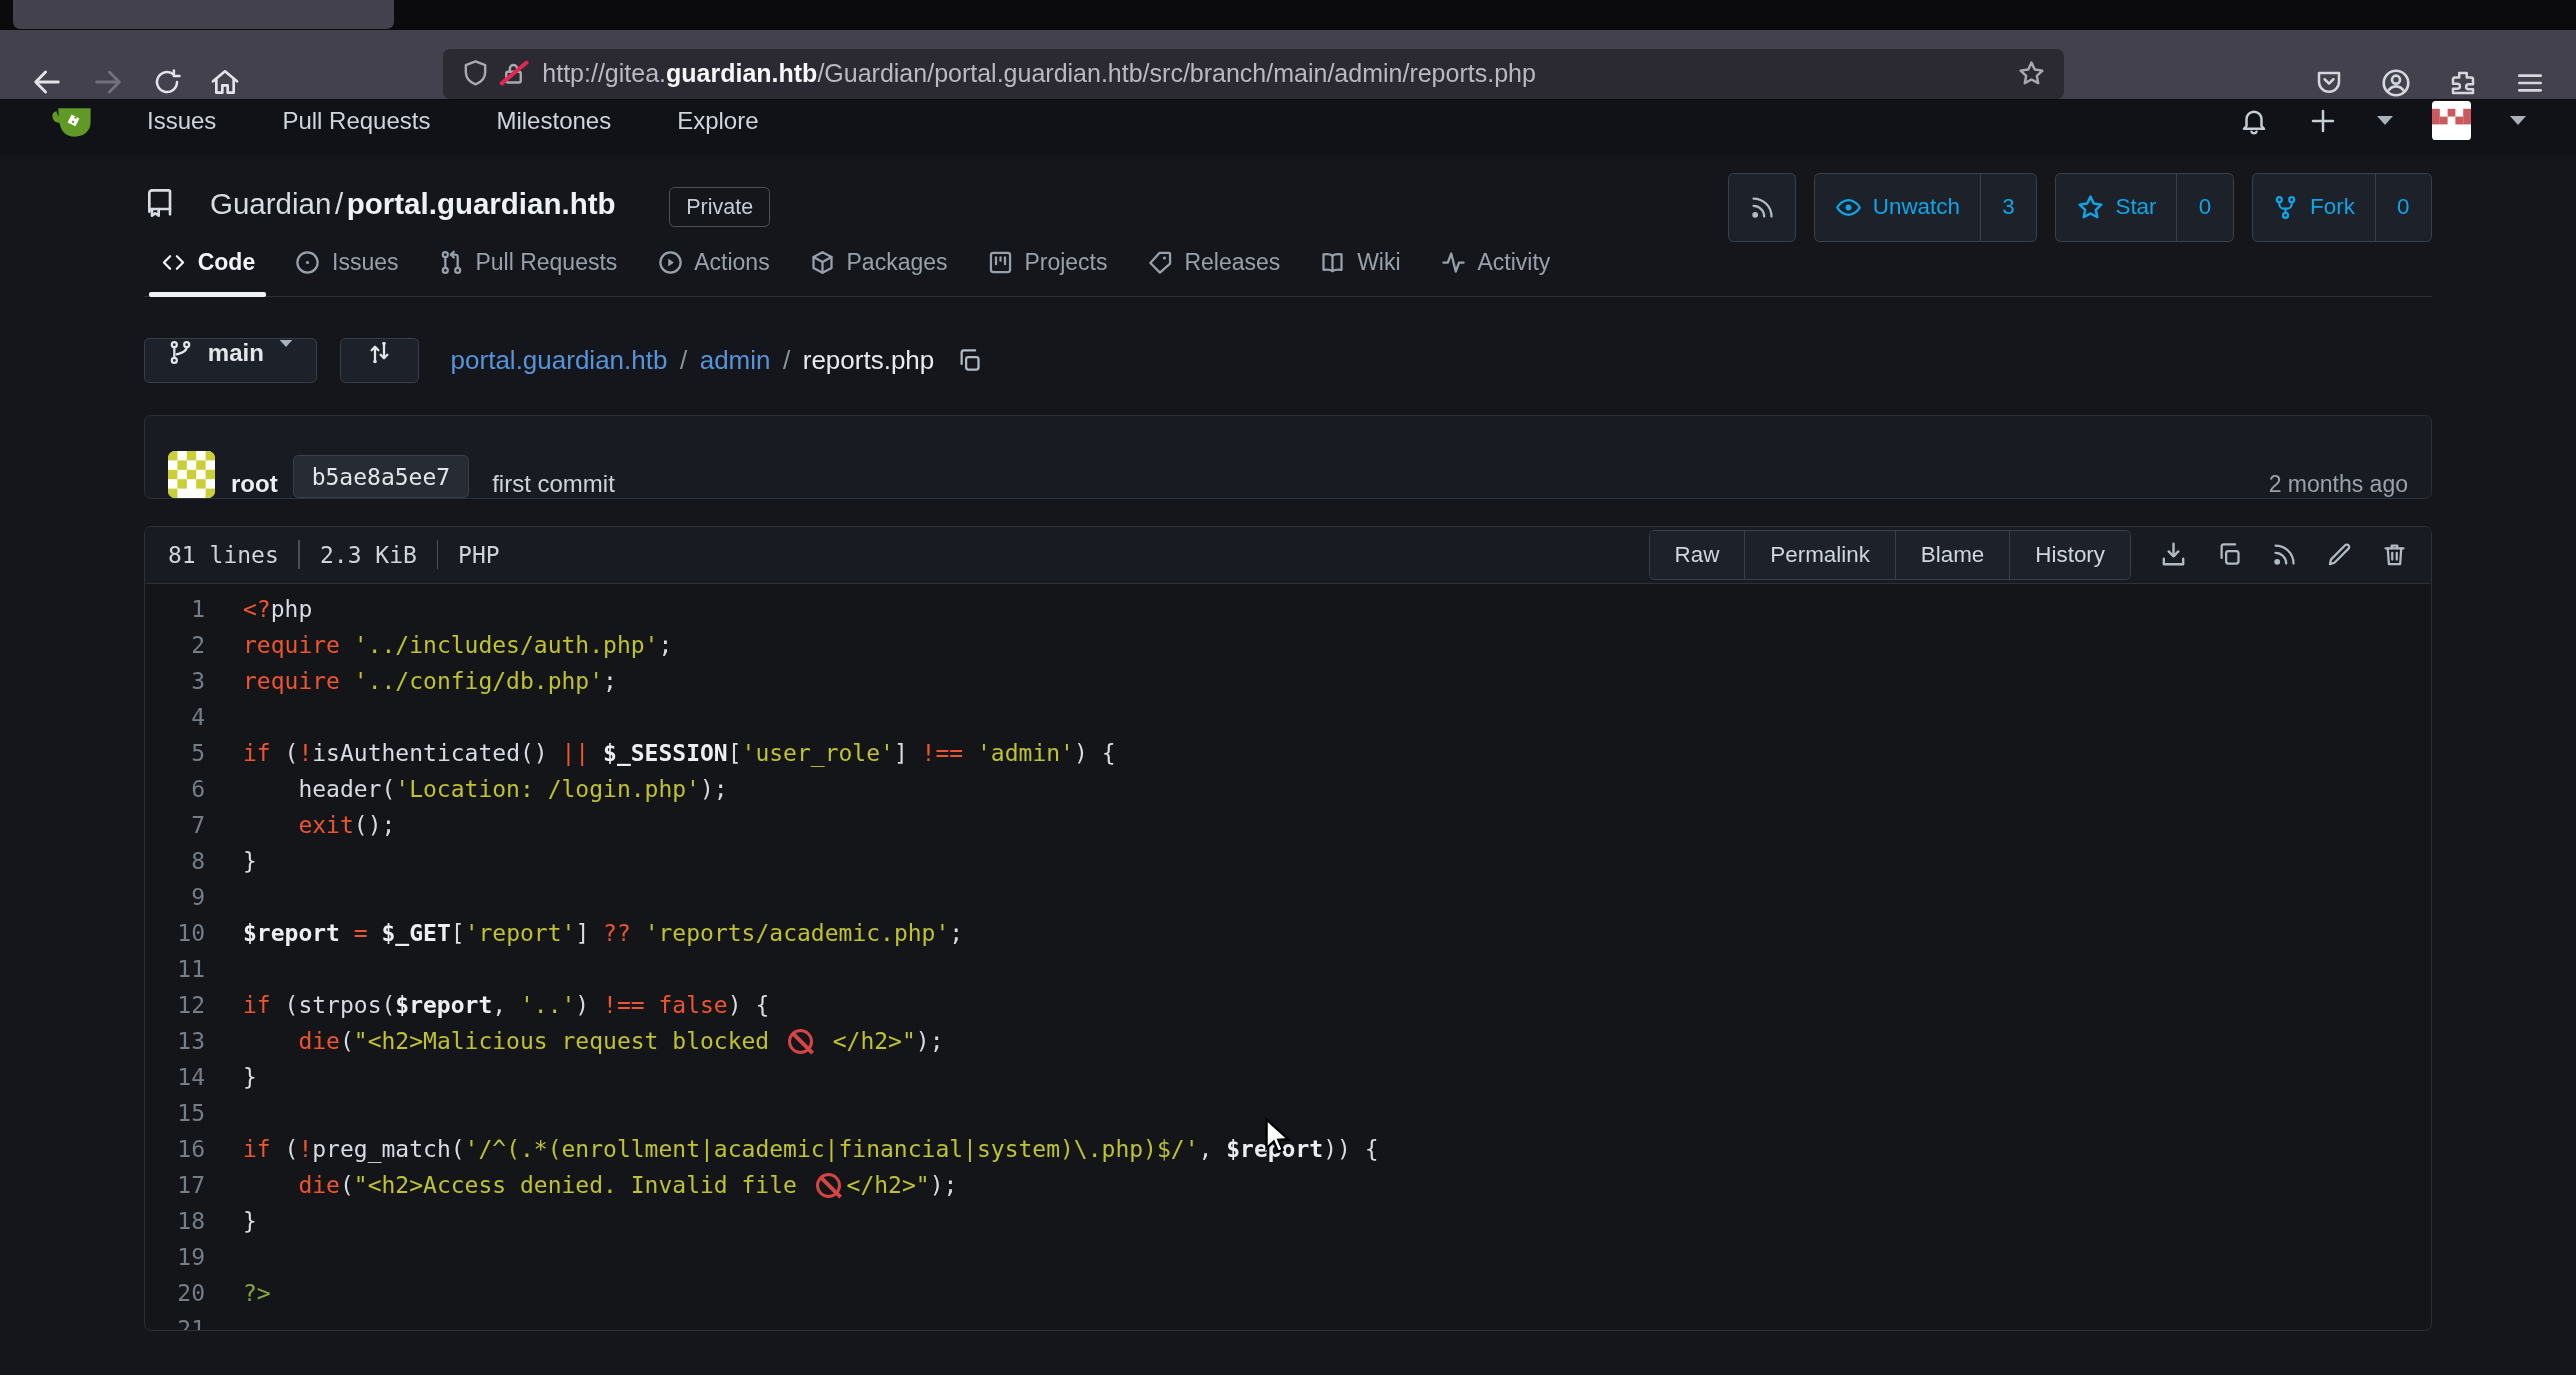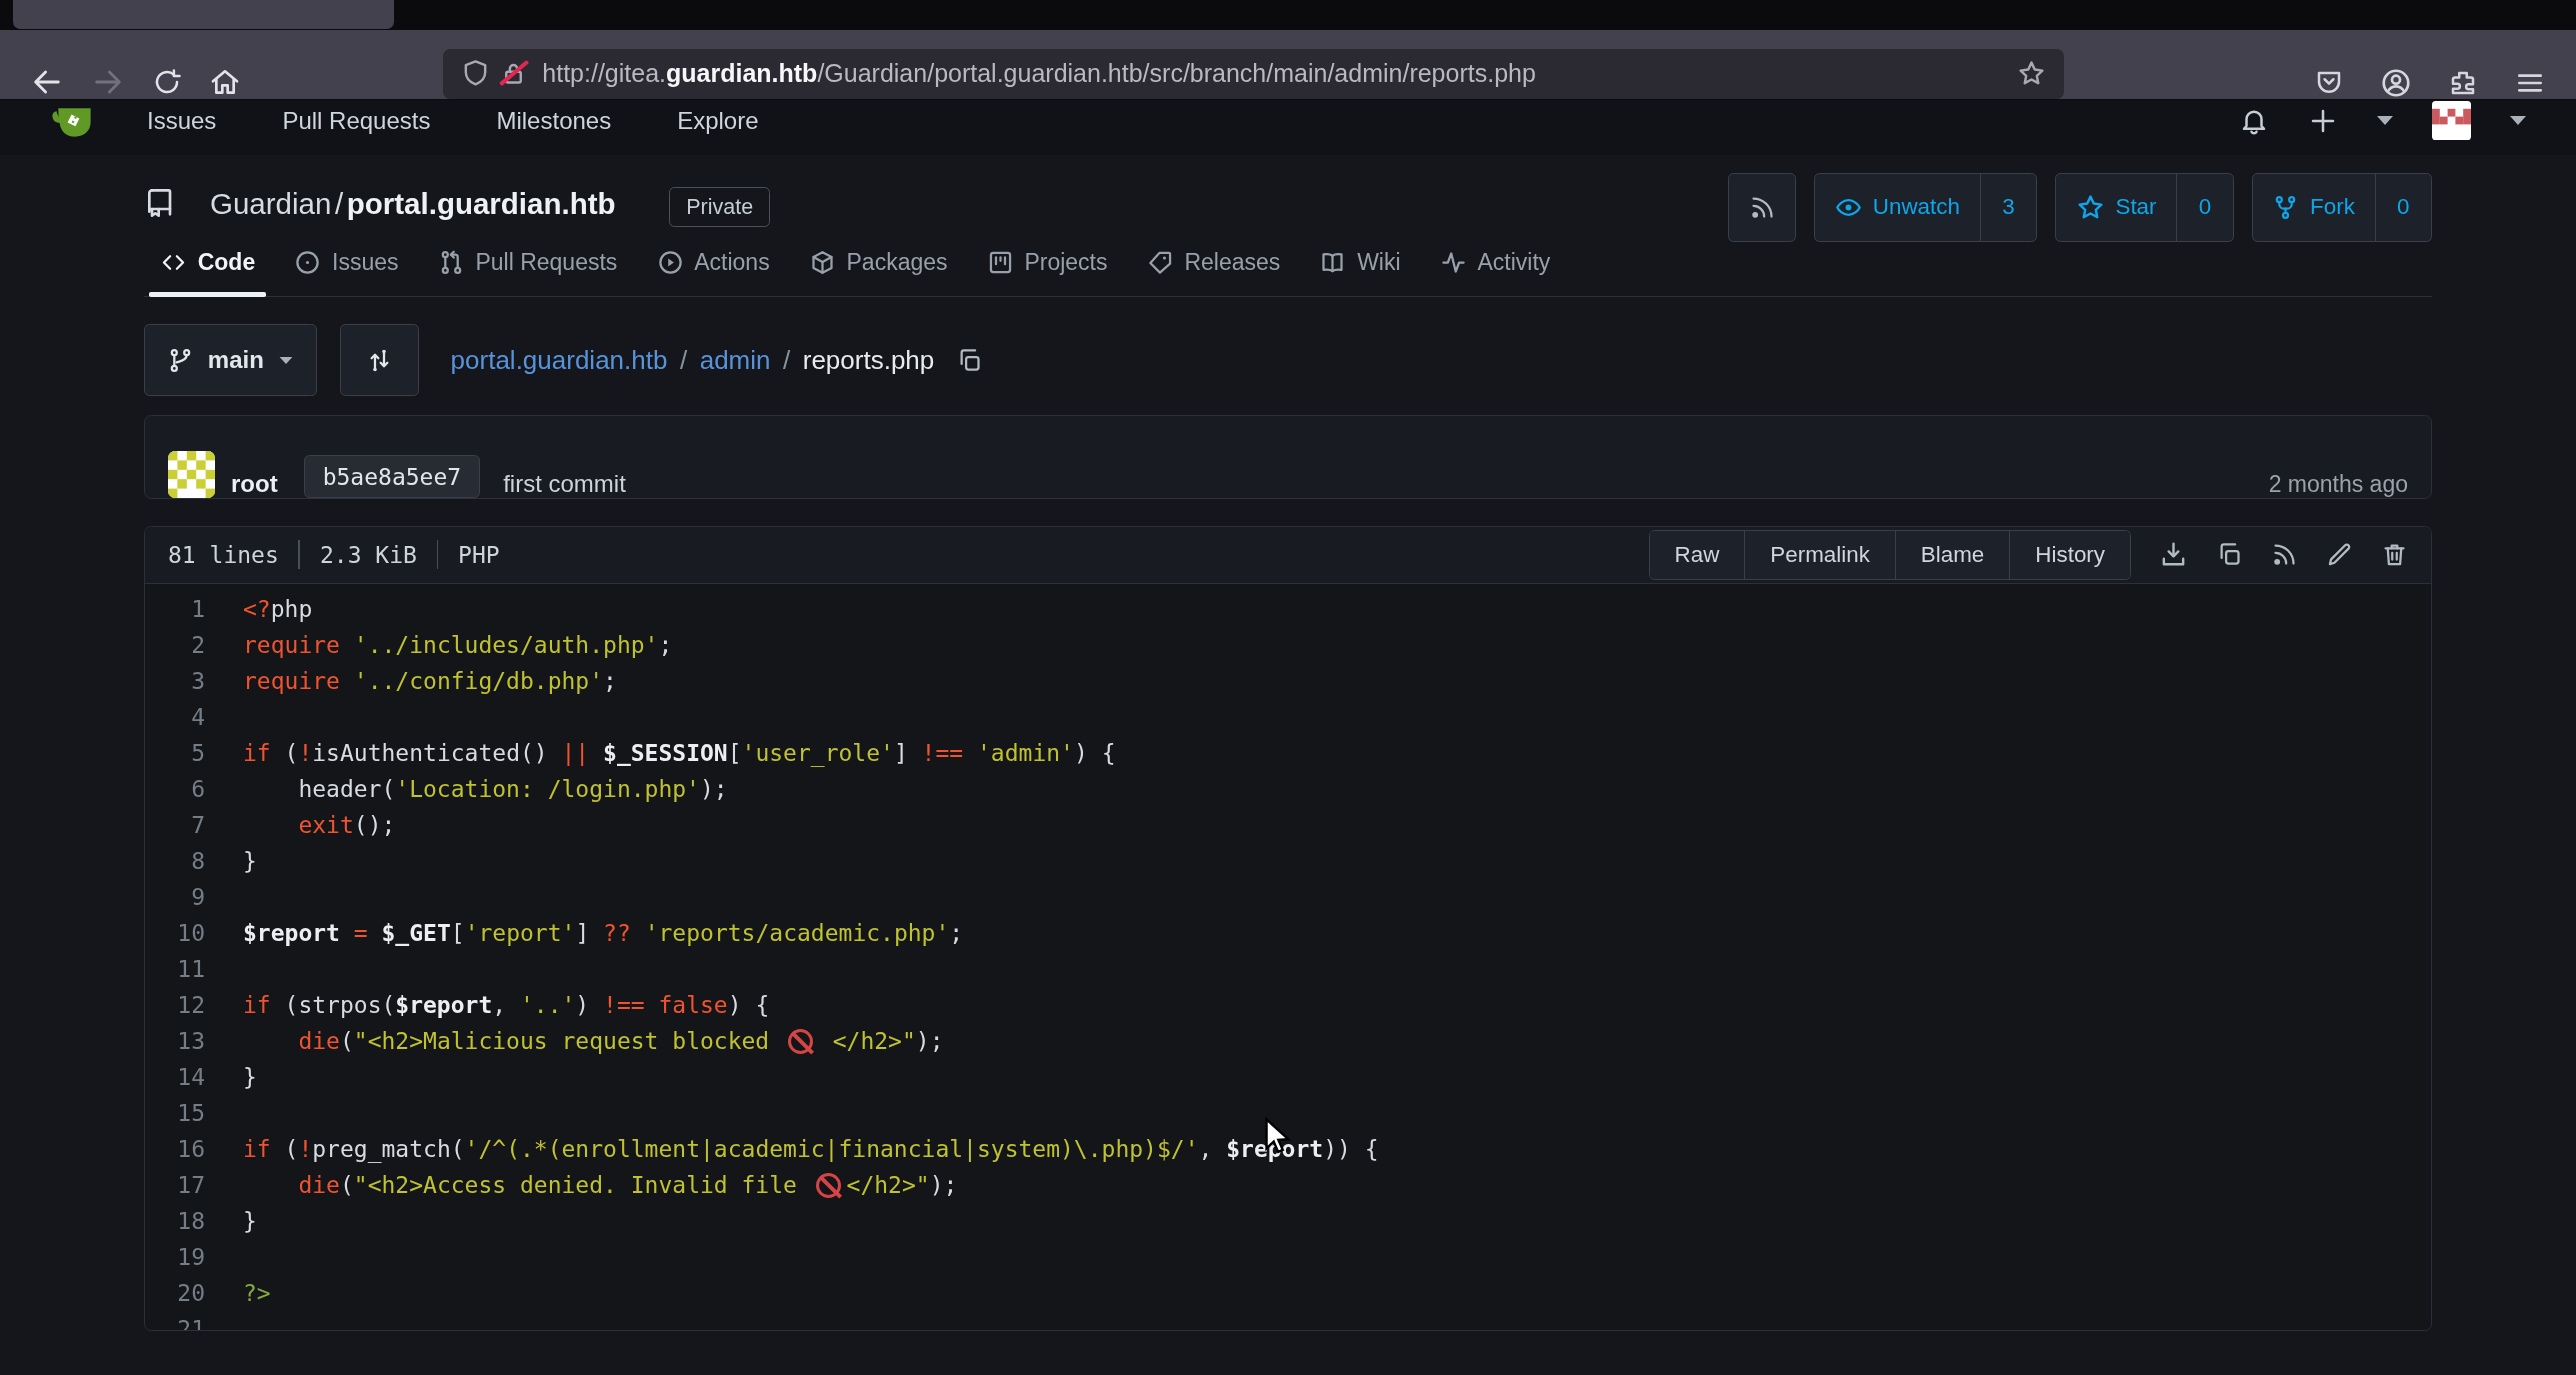--- a/index.html
+++ b/index.html
@@ -78,34 +78,34 @@
 
   .rtabs-outer{border-bottom:0.9px solid var(--border);margin-top:12.5px}
   .rtabs{display:flex;gap:7.2px}
   .rtab{display:flex;align-items:flex-start;gap:10.7px;font-size:23px;color:#98a1ab;
     padding:0 16px 19.7px 16px;position:relative;cursor:pointer}
   .rtab.active{color:#f2f4f7;font-weight:bold}
   .rtab.active::after{content:"";position:absolute;left:5.4px;right:5.4px;bottom:-0.9px;height:4.5px;
     background:#eef1f4;border-radius:1.8px}
 
   .branch-row{display:flex;align-items:center;margin-top:34px;height:59px}
-  .bbtn{display:flex;align-items:center;gap:14.3px;border:0.9px solid var(--btn-border);
-    border-radius:5.4px;background:var(--btn-bg);height:72px;padding:0 21.5px;font-size:24px;color:#e3e7ec}
+  .bbtn{display:flex;align-items:flex-start;gap:14.3px;border:0.9px solid var(--btn-border);
+    border-radius:5.4px;background:var(--btn-bg);height:45px;padding:0 21.5px;font-size:24px;color:#e3e7ec}
   .bbtn b{font-weight:bold}
   .cmp{margin-left:23px;width:79px;justify-content:center;padding:0}
   .crumbs{margin-left:32px;font-size:26px;display:flex;align-items:center;gap:12.5px}
   .crumbs a{color:var(--link);text-decoration:none;cursor:pointer}
   .crumbs .sep{color:#8b939d}
   .crumbs .file{color:#e8ebef}
 
   .commit-box{margin-top:25px;height:84px;background:var(--box-bg);border:0.9px solid var(--border);
     border-radius:7.2px;display:flex;align-items:flex-end;padding:0 23px}
   .cavatar{width:47px;height:47px;border-radius:7.2px;overflow:hidden}
   .cauthor{font-size:24px;font-weight:bold;color:#eceff3;margin-left:16px}
-  .chash{margin-left:26px;font-family:"DejaVu Sans Mono",monospace;font-size:23px;color:#e2e6ea;
+  .chash{margin-left:15px;font-family:"DejaVu Sans Mono",monospace;font-size:23px;color:#e2e6ea;
     background:#272c34;border:0.9px solid #3a404a;border-radius:5.4px;padding:7.2px 18px;cursor:pointer}
   .cmsg{font-size:24px;color:#ced4db;margin-left:23px}
   .ctime{margin-left:auto;font-size:23px;color:#9aa2ac}
 
   .file-box{margin-top:27px;border:0.9px solid var(--border);border-radius:7.2px;background:var(--code-bg);
     height:805px;overflow:hidden}
   .file-head{height:57px;background:var(--box-bg);border-bottom:0.9px solid var(--border);
     display:flex;align-items:center;padding:0 23px;border-radius:7.2px 7.2px 0 0}
   .fmeta{display:flex;align-items:center;font-family:"DejaVu Sans Mono",monospace;
     font-size:23px;color:#ced4da}

